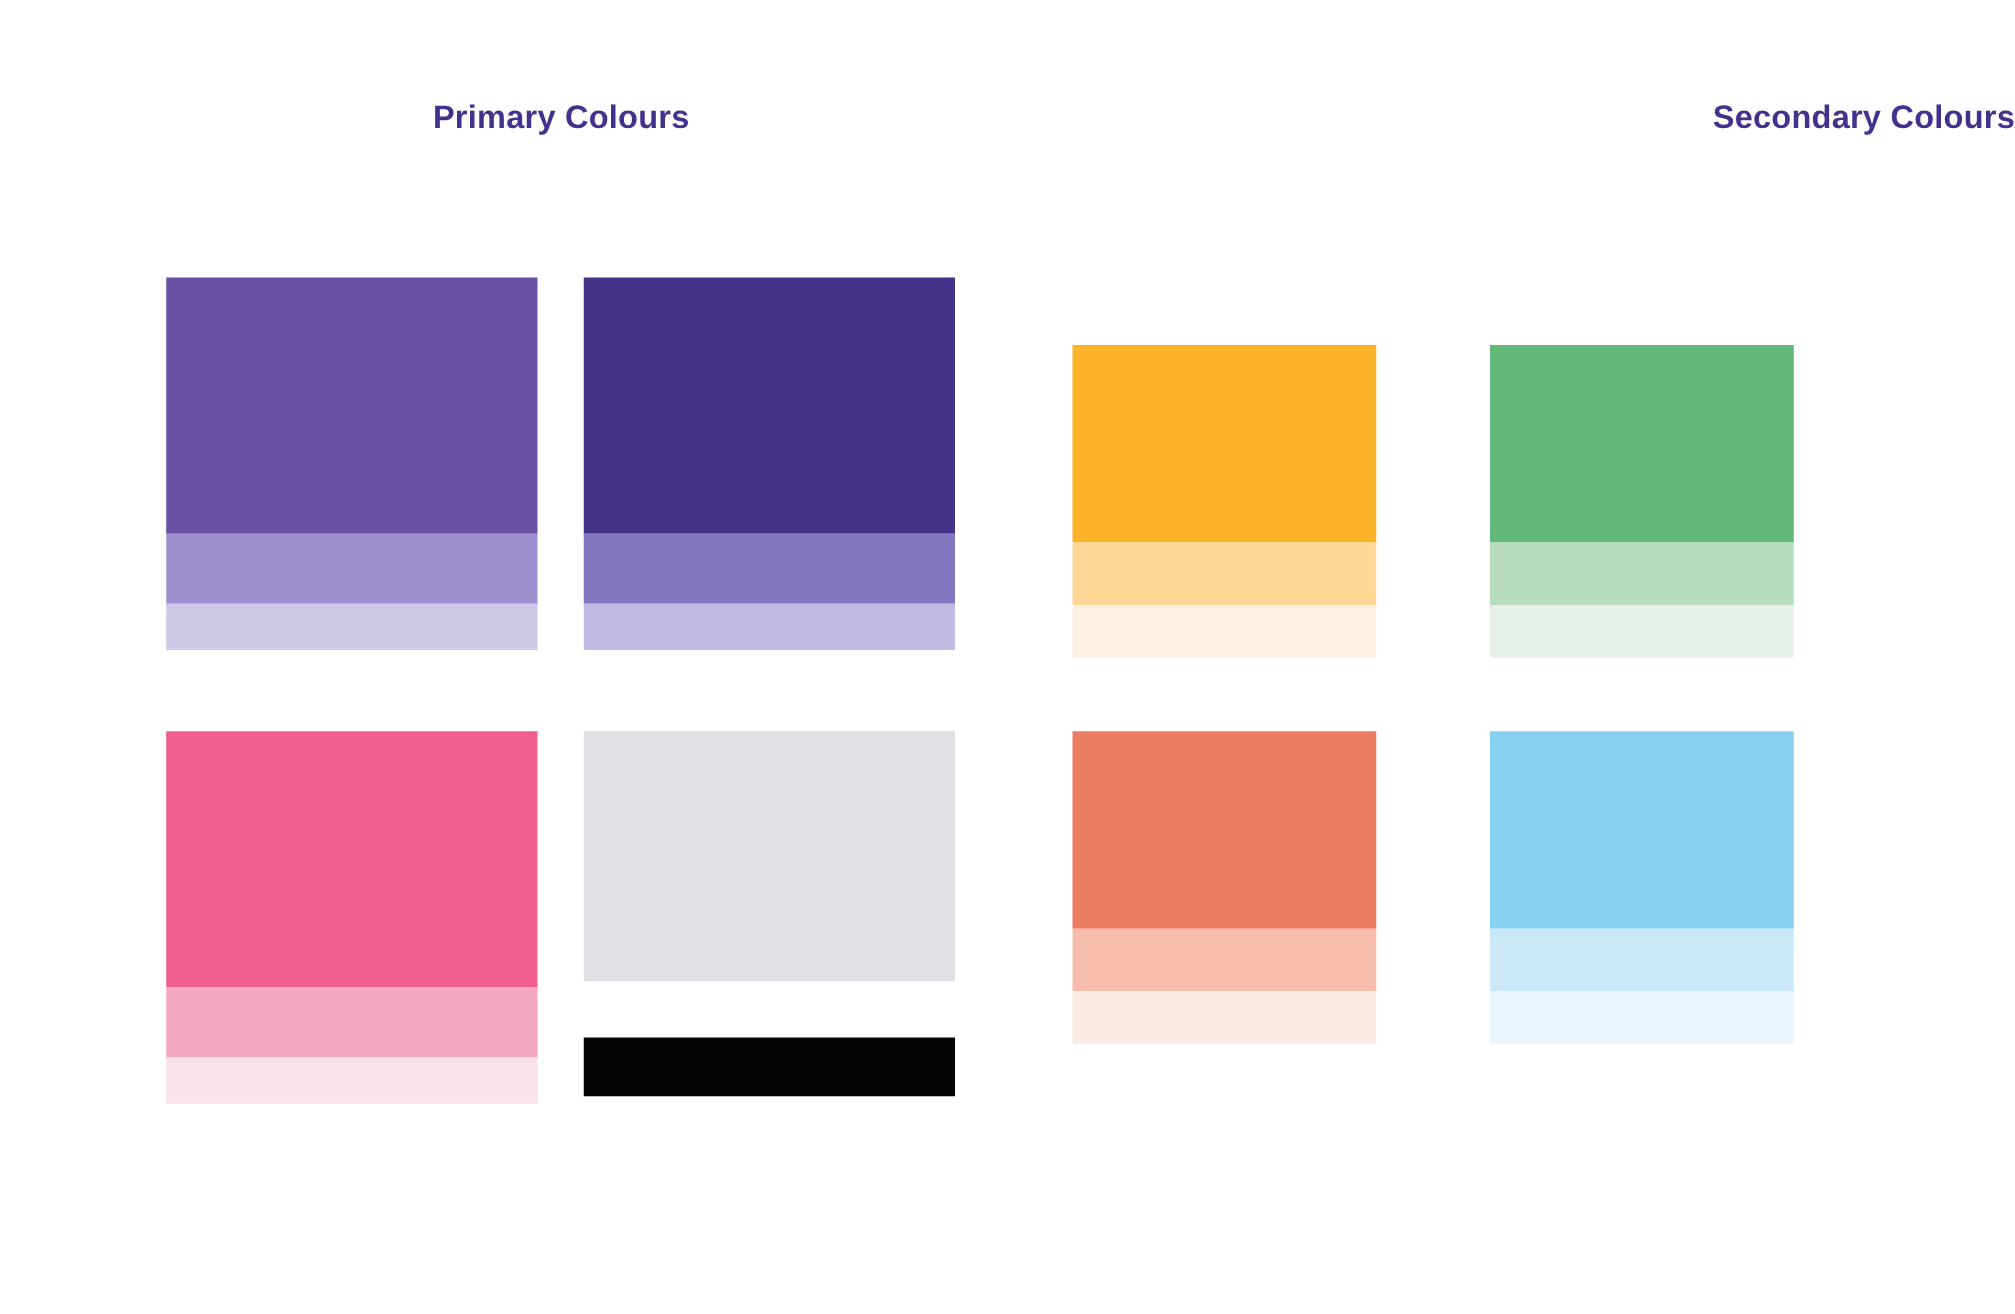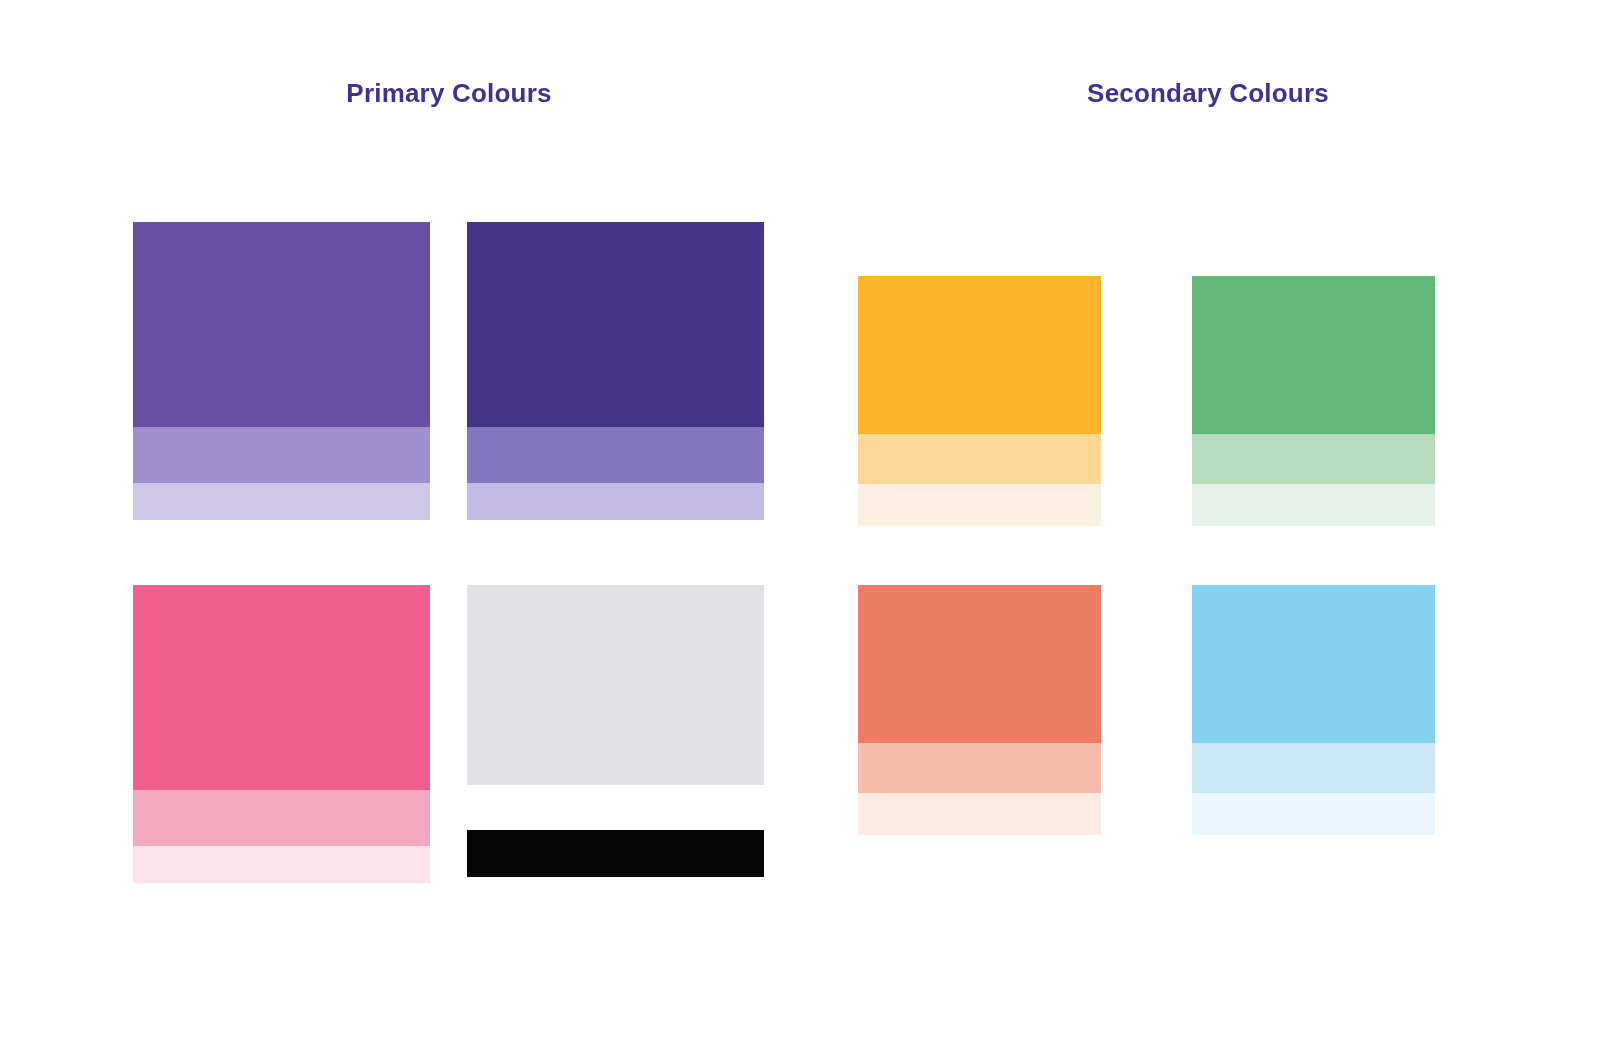--- a/index.html
+++ b/index.html
@@ -30,23 +30,24 @@
     white-space: nowrap;
     line-height: 1;
     text-align: center;
   }
   #title-primary {
     left: 0px;
     top: 80px;
     width: 898px;
   }
   #title-secondary {
-    left: 851px;
+    left: 898px;
     top: 80px;
     width: 714px;
+    text-align: right;
   }
 
   
   .swatch {
     position: absolute;
     display: flex;
     flex-direction: column;
   }
   .band {
     width: 100%;

